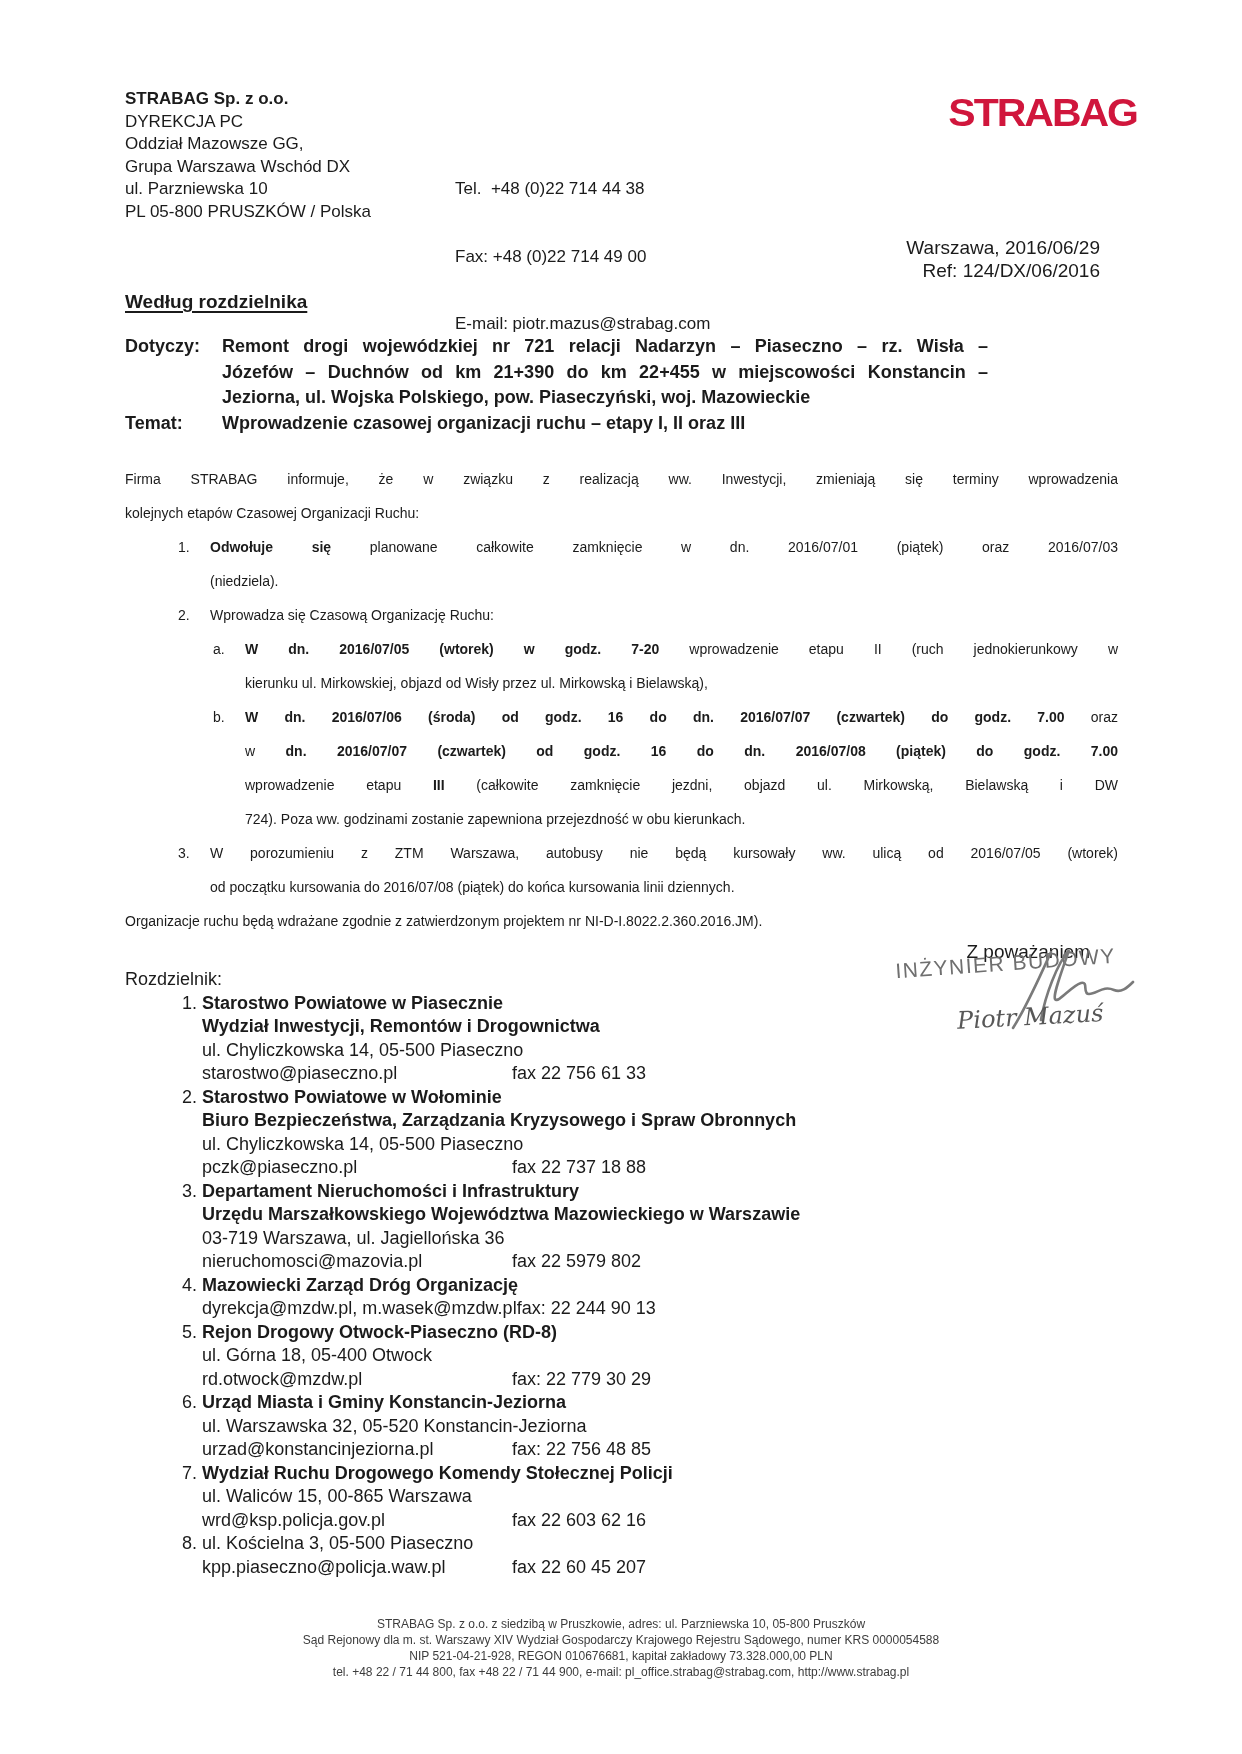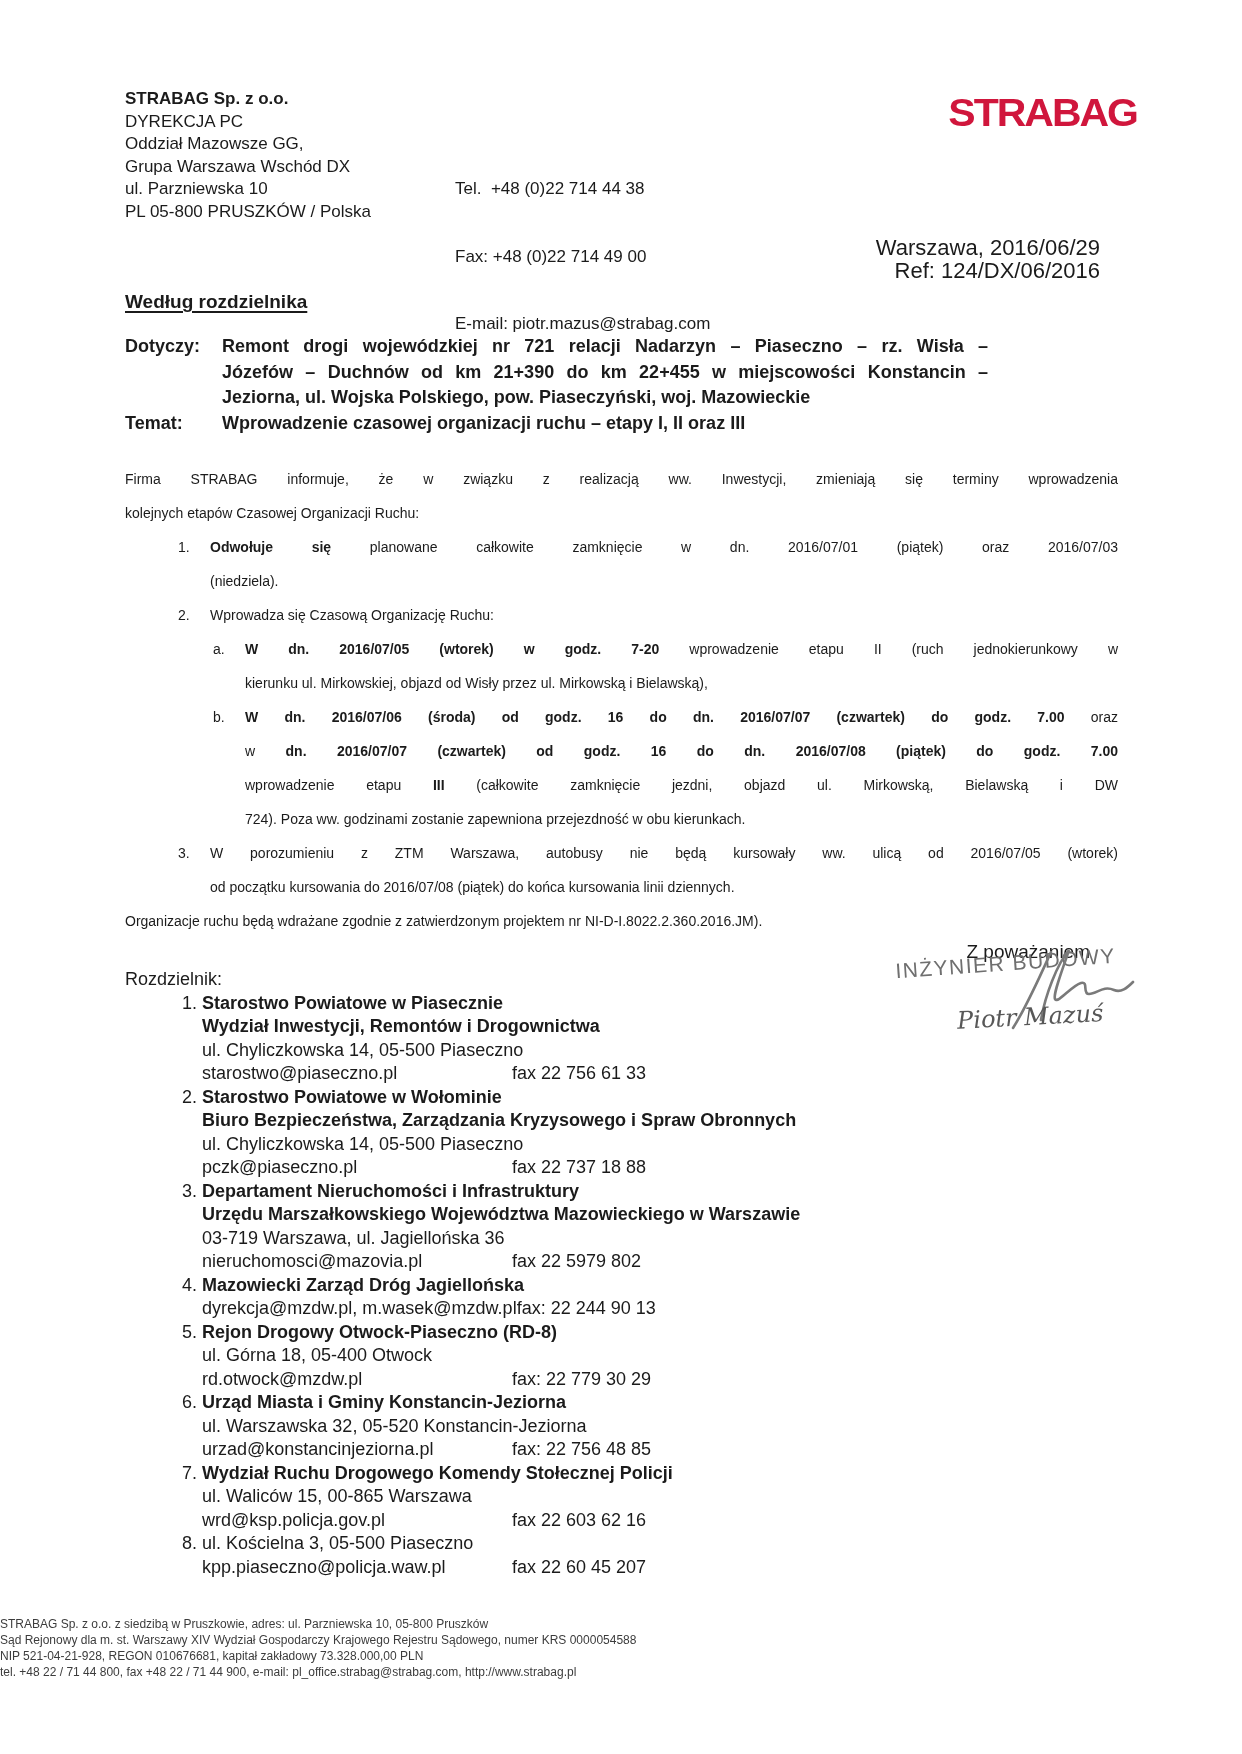--- a/index.html
+++ b/index.html
@@ -22,21 +22,21 @@
   .logo{
     position:absolute;left:804px;top:-10px;width:208px;
     display:flex;flex-direction:column;align-items:flex-end;
   }
   .logo-bar{height:13px;background:#3c4146;}
   .logo-text{
     font-weight:700;font-size:41px;line-height:44px;letter-spacing:-2px;
     color:#d0163c;text-align:center;transform:scaleY(0.96);
   }
   
-  .dateline{text-align:right;font-size:22px;line-height:23px;margin-top:13px;padding-right:18px;}
+  .dateline{text-align:right;font-size:19px;line-height:23px;margin-top:13px;padding-right:18px;}
   
   .addressee{font-size:19px;font-weight:700;margin-top:9px;
     text-decoration:underline;text-decoration-thickness:2px;text-underline-offset:3px;}
   .subject{margin-top:21px;font-size:18px;font-weight:700;line-height:25.5px;}
   .labeled-row{display:grid;grid-template-columns:97px 1fr;}
   .subject-text{margin-right:130px;}
   .jline{text-align:justify;text-align-last:justify;}
   
   .body-text{margin-top:26px;font-size:14px;line-height:34px;}
   .par{text-align:justify;}
@@ -56,21 +56,21 @@
   }
   .stamp-name{
     font-family:"DejaVu Serif","Liberation Serif",serif;font-style:italic;
     font-size:24px;color:#585858;margin:28px 0 0 62px;transform:rotate(-3deg);
     white-space:nowrap;
   }
   .sig-svg{position:absolute;left:88px;top:-4px;}
   
   .footer{
     position:absolute;left:0;right:0;top:1616px;
-    font-size:12px;line-height:16px;color:#3c3c3c;
+    text-align:center;font-size:12px;line-height:16px;color:#3c3c3c;
   }
 </style>
 </head>
 <body>
 
 <div class="page">
 
   <div class="letterhead">
     <div class="sender-block">
       <div class="sender-company">STRABAG Sp. z o.o.</div>
@@ -195,21 +195,21 @@
         <div class="dist-name">Departament Nieruchomości i Infrastruktury</div>
         <div class="dist-name">Urzędu Marszałkowskiego Województwa Mazowieckiego w Warszawie</div>
         <div>03-719 Warszawa, ul. Jagiellońska 36</div>
         <div><span class="dist-email">nieruchomosci@mazovia.pl</span><span>fax 22 5979 802</span></div>
       </div>
     </div>
 
     <div class="dist-item">
       <span>4.</span>
       <div>
-        <div class="dist-name">Mazowiecki Zarząd Dróg Jagiellońska</div>
+        <div class="dist-name">Mazowiecki Zarząd Dróg Organizację</div>
         <div><span class="dist-email">dyrekcja@mzdw.pl, m.wasek@mzdw.pl</span><span>fax: 22 244 90 13</span></div>
       </div>
     </div>
 
     <div class="dist-item">
       <span>5.</span>
       <div>
         <div class="dist-name">Rejon Drogowy Otwock-Piaseczno (RD-8)</div>
         <div>ul. Górna 18, 05-400 Otwock</div>
         <div><span class="dist-email">rd.otwock@mzdw.pl</span><span>fax: 22 779 30 29</span></div>

